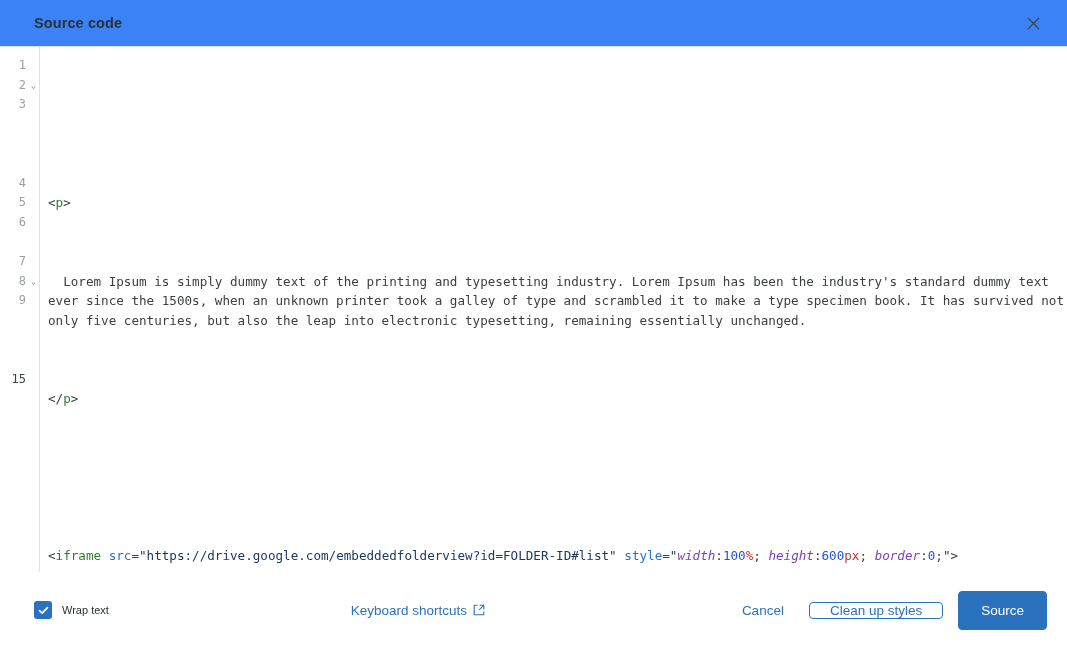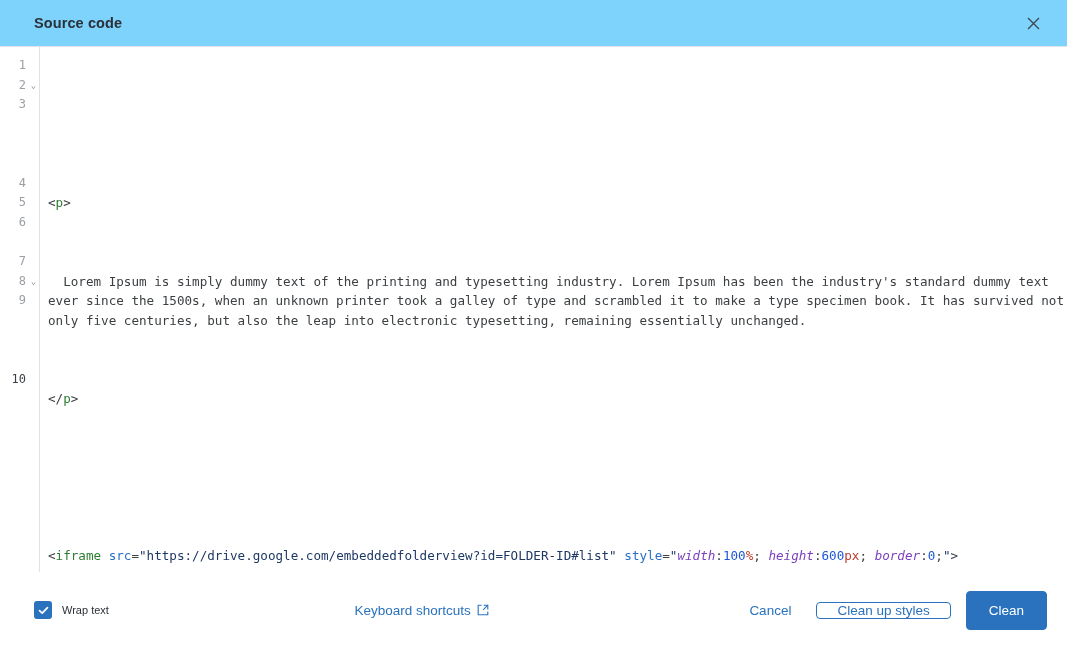--- a/index.html
+++ b/index.html
@@ -9,21 +9,21 @@
     width: 1067px;
     height: 648px;
     background: #ffffff;
     font-family: "Liberation Sans", sans-serif;
     overflow: hidden;
   }
 
   .dialog {
     width: 1067px;
     height: 648px;
-    background: #7dd3fc;
+    background: #3b82f6;
     display: flex;
     flex-direction: column;
     position: relative;
   }
 
   
   .dialog-header {
     height: 47px;
     min-height: 47px;
     border-bottom: 1px solid #e0e2e6;
@@ -234,21 +234,21 @@
       <span class="ln">3</span>
       <span class="ln" style="height:58.8px"></span>
       <span class="ln">4</span>
       <span class="ln">5</span>
       <span class="ln">6</span>
       <span class="ln" style="height:19.6px"></span>
       <span class="ln">7</span>
       <span class="ln">8</span>
       <span class="ln">9</span>
       <span class="ln" style="height:58.8px"></span>
-      <span class="ln active">10</span>
+      <span class="ln active">15</span>
     </div>
 
     <div class="fold-col">
       <span class="fold" style="visibility:hidden">&nbsp;</span>
       <span class="fold">⌄</span>
       <span class="fold" style="visibility:hidden">&nbsp;</span>
       <span class="fold" style="height:58.8px"></span>
       <span class="fold" style="visibility:hidden">&nbsp;</span>
       <span class="fold" style="visibility:hidden">&nbsp;</span>
       <span class="fold" style="visibility:hidden">&nbsp;</span>
@@ -307,17 +307,17 @@
         <path d="M6.6 1.2 H10.8 V5.4" stroke="#2a72bd" stroke-width="1.1" fill="none"></path>
         <path d="M10.8 1.2 L6.2 5.8" stroke="#2a72bd" stroke-width="1.1" fill="none"></path>
       </svg>
     </a>
 
     <div class="footer-spacer-b"></div>
 
     <div class="btn-row">
       <button class="btn btn-text">Cancel</button>
       <button class="btn btn-outline">Clean up styles</button>
-      <button class="btn btn-primary">Clean</button>
+      <button class="btn btn-primary">Source</button>
     </div>
 
   </div>
 </div>
 
 </body></html>

